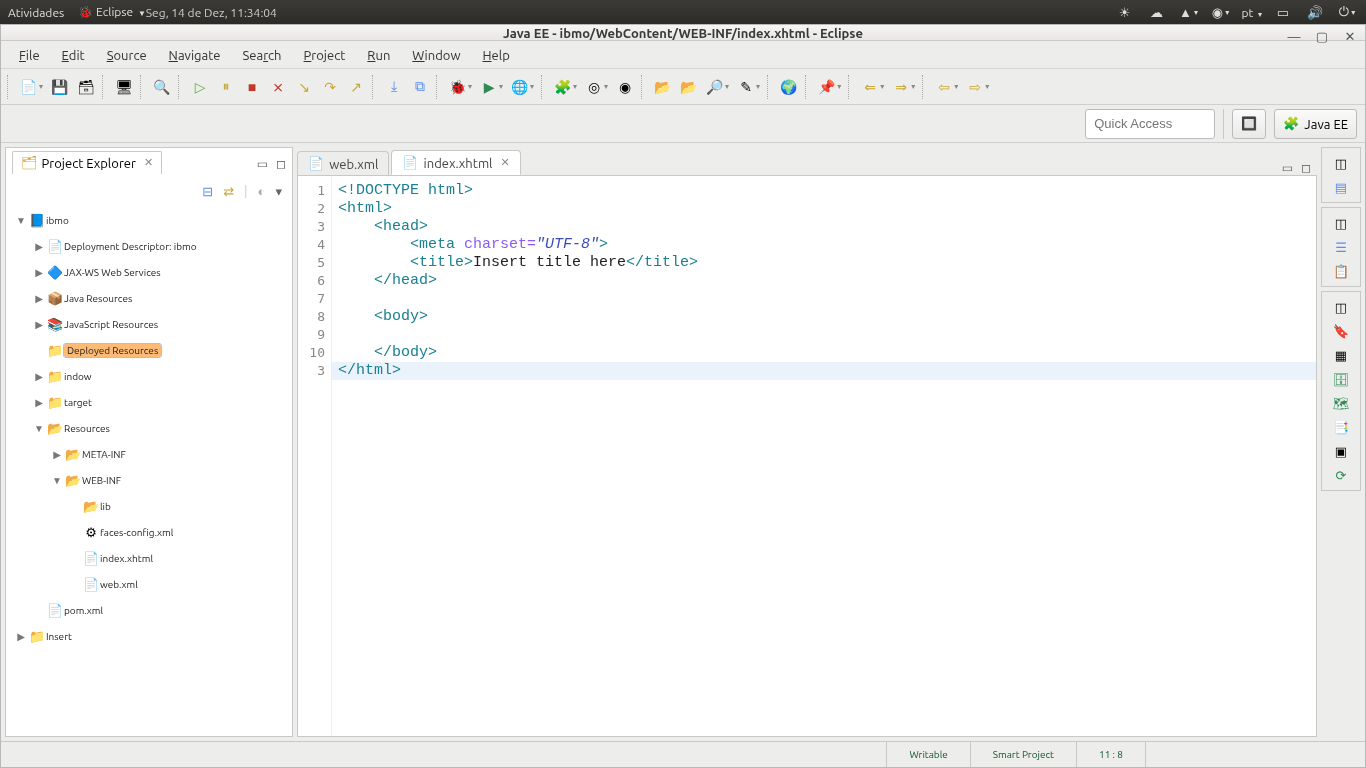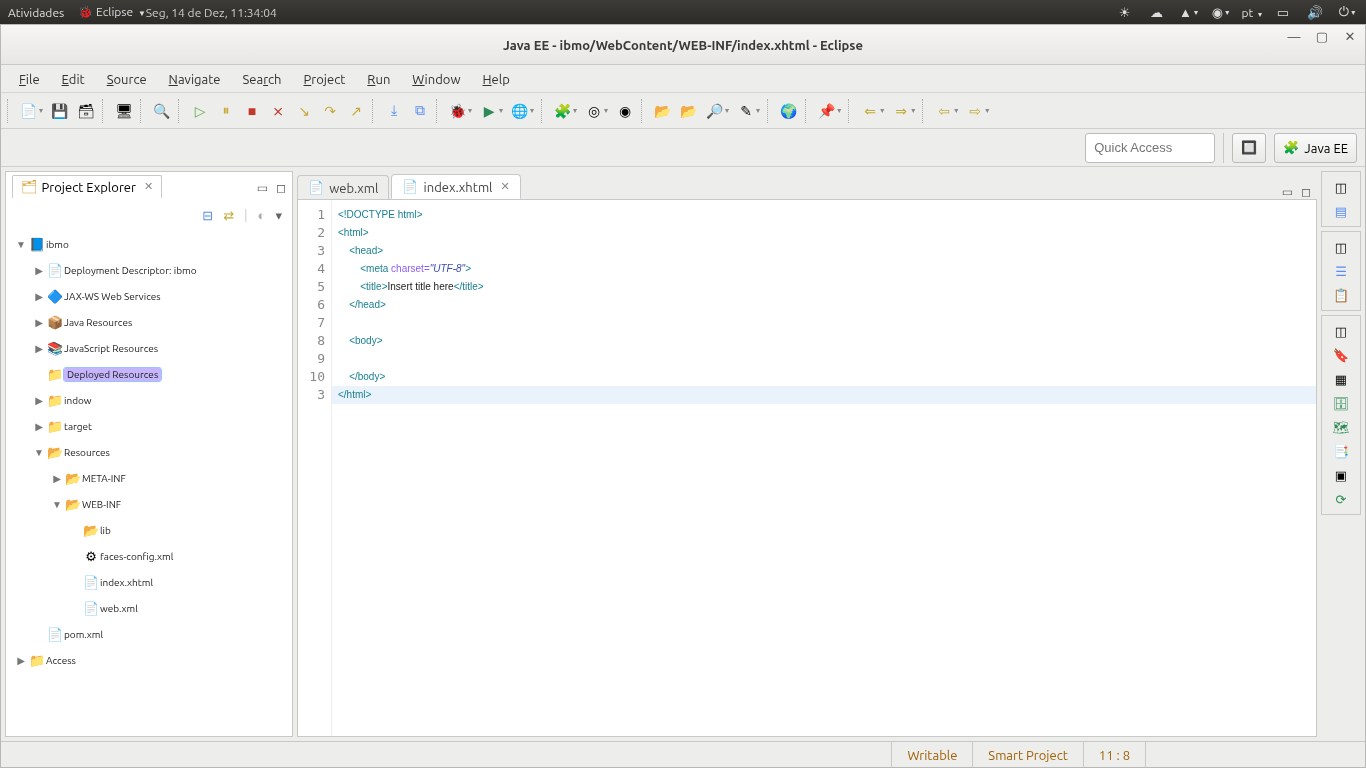--- a/index.html
+++ b/index.html
@@ -5,21 +5,21 @@
 * { box-sizing: border-box; margin: 0; padding: 0; }
 body { font-family: "Segoe UI", Ubuntu, sans-serif; font-size: 13px; background: #f2f1f0; overflow: hidden; width: 1366px; height: 768px; }
 
 .topbar { height: 24px; background: linear-gradient(#3c3b37,#2c2b27); color: #ddd; display: flex; align-items: center; padding: 0 8px; font-size: 12px; }
 .topbar .left { display: flex; gap: 14px; align-items: center; }
 .topbar .center { flex: 1; color: #ccc; }
 .topbar .right { display: flex; gap: 10px; align-items: center; }
 .topbar .tri { font-size: 8px; margin-left: 2px; }
 
 .win { border: 1px solid #b8b8b8; margin: 0; height: 744px; display: flex; flex-direction: column; background: #ededeb; }
-.titlebar { height: 40px; display: flex; align-items: center; justify-content: center; position: relative; background: linear-gradient(#f6f5f4,#e8e7e5); border-bottom: 1px solid #c8c8c6; }
+.titlebar { height: 16px; display: flex; align-items: center; justify-content: center; position: relative; background: linear-gradient(#f6f5f4,#e8e7e5); border-bottom: 1px solid #c8c8c6; }
 .titlebar .title { font-weight: bold; font-size: 13px; color: #3a3a38; }
 .winbtns { position: absolute; right: 6px; top: 4px; display: flex; gap: 10px; color: #555; font-size: 13px; }
 .winbtns span { cursor: pointer; width: 18px; text-align:center; }
 
 .menubar { height: 28px; display: flex; align-items: center; gap: 2px; padding: 0 8px; border-bottom: 1px solid #d5d5d3; }
 .menubar .menu { padding: 4px 10px; cursor: pointer; color: #333; }
 .menubar .menu u { text-decoration: underline; }
 
 .toolbar { min-height: 36px; border-bottom: 1px solid #cfcfcd; display:flex; flex-wrap:wrap; align-items:center; padding: 2px 4px 2px 4px; gap:2px; background:#ededeb; }
 .tbtn { width: 24px; height: 24px; display:inline-flex; align-items:center; justify-content:center; cursor:pointer; border-radius:3px; font-size: 14px; }
@@ -33,49 +33,49 @@
 
 .workarea { flex:1; display:flex; overflow:hidden; }
 
 .explorer { width: 288px; background:#fff; border:1px solid #c8c8c6; margin:4px 2px 4px 4px; display:flex; flex-direction:column; }
 .viewhead { display:flex; align-items:center; padding: 4px 6px; border-bottom: 0px; font-size:13px; }
 .viewhead .vtab { display:flex; align-items:center; gap:4px; background:#fff; border:1px solid #c8c8c6; border-bottom:2px solid #fff; padding:3px 8px; border-radius: 2px 2px 0 0; position:relative; top:-1px;}
 .viewhead .vtools { margin-left:auto; display:flex; gap:8px; color:#555; font-size:12px;}
 .viewtoolbar { display:flex; justify-content:flex-end; gap:10px; padding:4px 10px 6px; color:#666; font-size:13px; }
 .tree { flex:1; overflow:auto; padding: 2px 0 6px 0; }
 .node { display:flex; align-items:center; height:26px; padding-right:6px; cursor:default; white-space:nowrap; }
-.node.sel .label { background:#c4b5fd; outline:1px solid #99c2ff; padding:1px 3px; border-radius:2px;}
+.node.sel .label { background:#fdba74; outline:1px solid #99c2ff; padding:1px 3px; border-radius:2px;}
 .twist { width:14px; text-align:center; color:#777; font-size:10px; cursor:pointer; }
 .twist.empty { visibility:hidden; }
 .nicon { width:18px; text-align:center; font-size:13px; }
 .label { font-size:10px; color:#222; }
 
 .editorarea { flex:1; display:flex; flex-direction:column; margin:4px 2px 4px 2px; }
 .edtabs { display:flex; height:28px; align-items:flex-end; gap:0px; position:relative; }
 .edtab { display:flex; align-items:center; gap:5px; padding:4px 10px; border:1px solid #c8c8c6; border-bottom:none; background:#ededeb; border-radius: 4px 4px 0 0; font-size:13px; color:#444; margin-right:2px; cursor:pointer; }
 .edtab.active { background:#fff; border-bottom:1px solid #fff; position:relative; z-index:2; }
 .edtab .cx { color:#888; font-size:11px; margin-left:3px; }
 .edtools { margin-left:auto; display:flex; gap:8px; padding-right:6px; color:#555; font-size:12px;}
 .editor { flex:1; background:#fff; border:1px solid #c8c8c6; display:flex; overflow:hidden; }
 .gutter { width:34px; background:#fff; color:#888; text-align:right; padding:6px 6px 0 0; font-family: "DejaVu Sans Mono", monospace; font-size:13px; border-right:1px solid #eee; line-height:18px; }
-.code { flex:1; font-family:Liberation Sans, sans-serif; font-size:10px; padding:6px 0 0 6px; line-height:18px; white-space:pre; position:relative; }
+.code { flex:1; font-family:Liberation Mono, monospace; font-size:15px; padding:6px 0 0 6px; line-height:18px; white-space:pre; position:relative; }
 .hlrow { position:absolute; left:0; right:0; height:18px; background:#eaf3fb; z-index:0; }
 .code .ln { position:relative; z-index:1; }
 .t-tag { color:#1a8092; }
 .t-attr { color:#8b5cf6; }
 .t-str { color:#3a4db5; font-style:italic; }
 .t-doctype { color:#1a8092; }
 .t-text { color:#222; }
 
 .rightstrip { width:40px; margin:4px 4px 4px 2px; display:flex; flex-direction:column; gap:4px; }
 .rgrp { border:1px solid #c8c8c6; background:#ededeb; display:flex; flex-direction:column; gap:6px; padding:6px 0; align-items:center; }
 .rico { width:22px; height:18px; display:flex; align-items:center; justify-content:center; font-size:13px; cursor:pointer; }
 
 .statusbar { height:26px; border-top:1px solid #c8c8c6; display:flex; align-items:center; background:#ededeb; }
-.statusbar .cell { padding:0 15px; border-left:1px solid #c8c8c6; height:100%; display:flex; align-items:center; font-size:13px; color:#a16207;}
+.statusbar .cell { padding:0 22px; border-left:1px solid #c8c8c6; height:100%; display:flex; align-items:center; font-size:10px; color:#14532d;}
 .statusbar .spacer { flex:1; border:none; }
 
 .icon-folder { color:#d9a23a; }
 .icon-folder-open { color:#d9a23a; }
 .icon-file { color:#6e6e6e; }
 .icon-proj { color:#5f7dbb; }
 .icon-xml { color:#6b8f3d; }
 </style>
 </head>
 <body>
@@ -283,21 +283,21 @@
             <span class="label">web.xml</span>
           </div>
           <div class="node " style="padding-left: 26px;">
             <span class="twist empty">▶</span>
             <span class="nicon icon-file">📄</span>
             <span class="label">pom.xml</span>
           </div>
           <div class="node " style="padding-left: 8px;">
             <span class="twist ">▶</span>
             <span class="nicon icon-folder">📁</span>
-            <span class="label">Access</span>
+            <span class="label">Insert</span>
           </div>
         </div>
     </div>
 
     <div class="editorarea">
       <div class="edtabs" id="edtabs">
 
         <div class="edtab">
             <span>📄</span>
             <span>web.xml</span>

